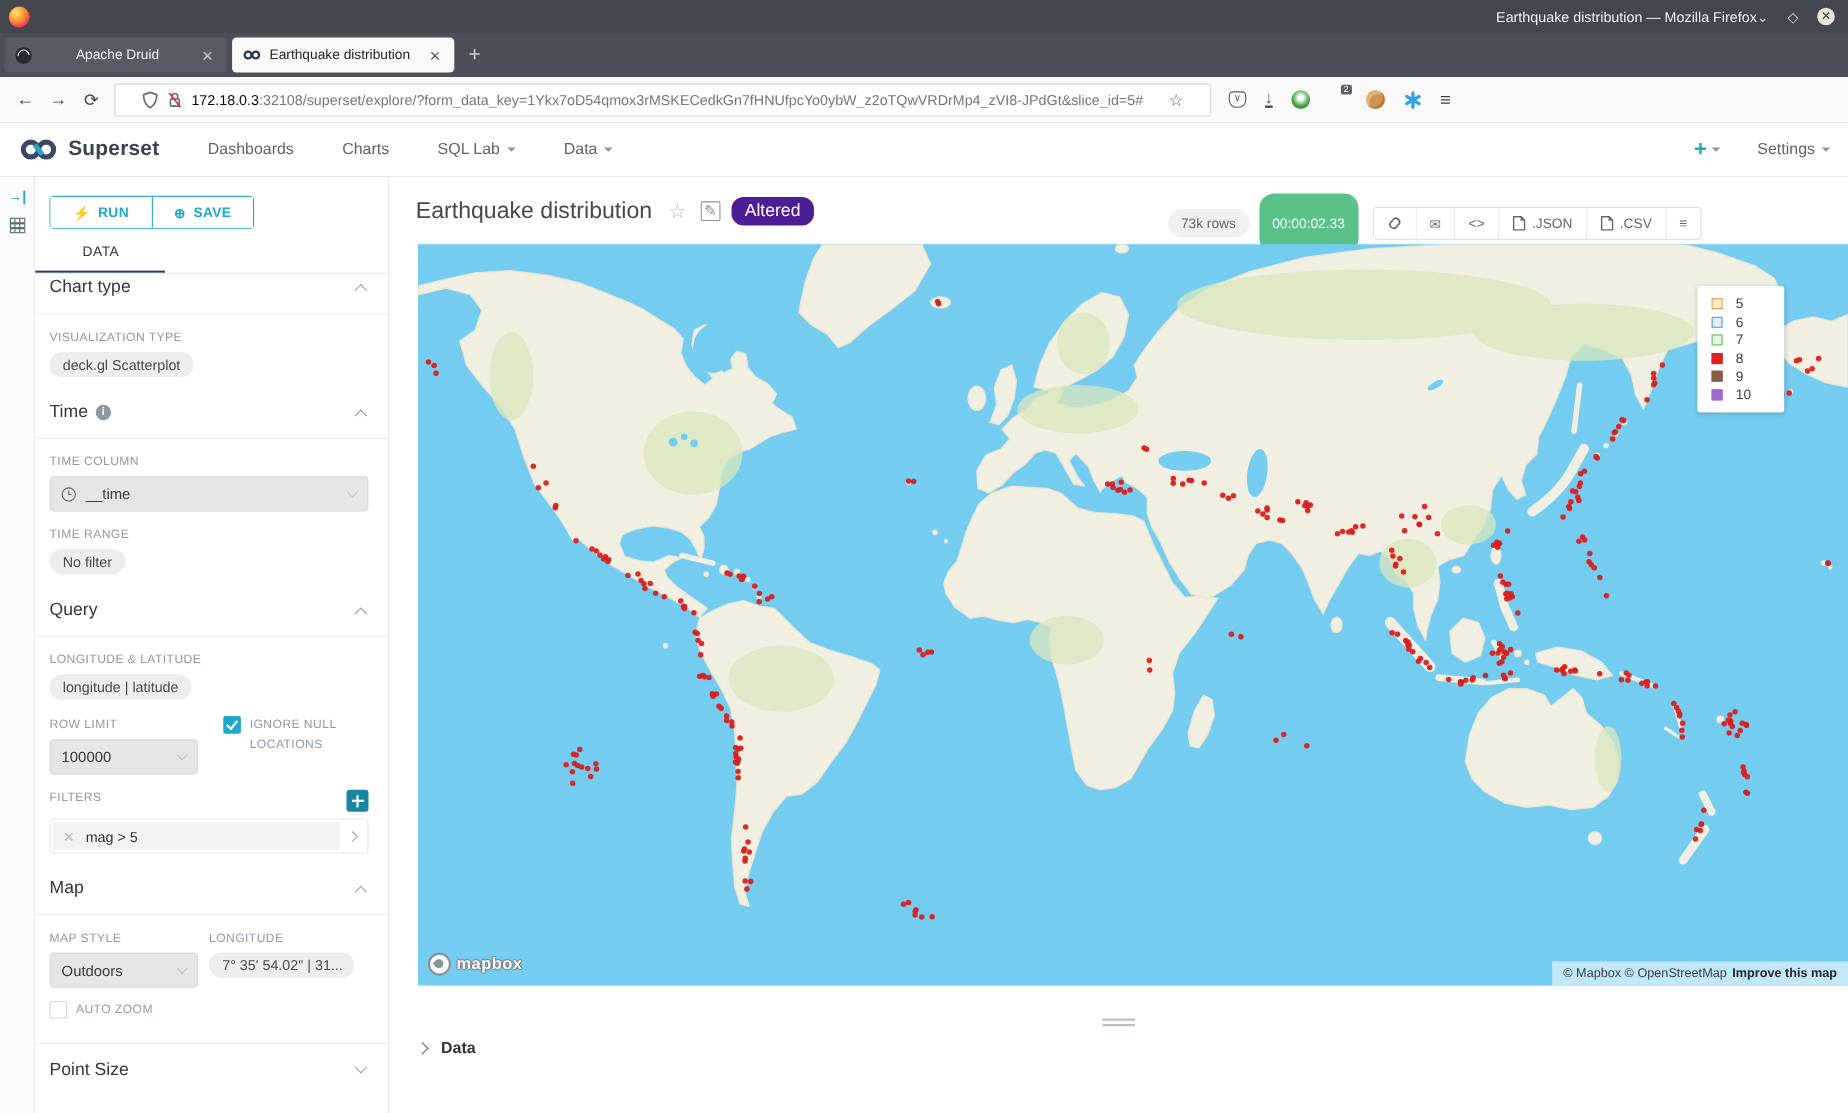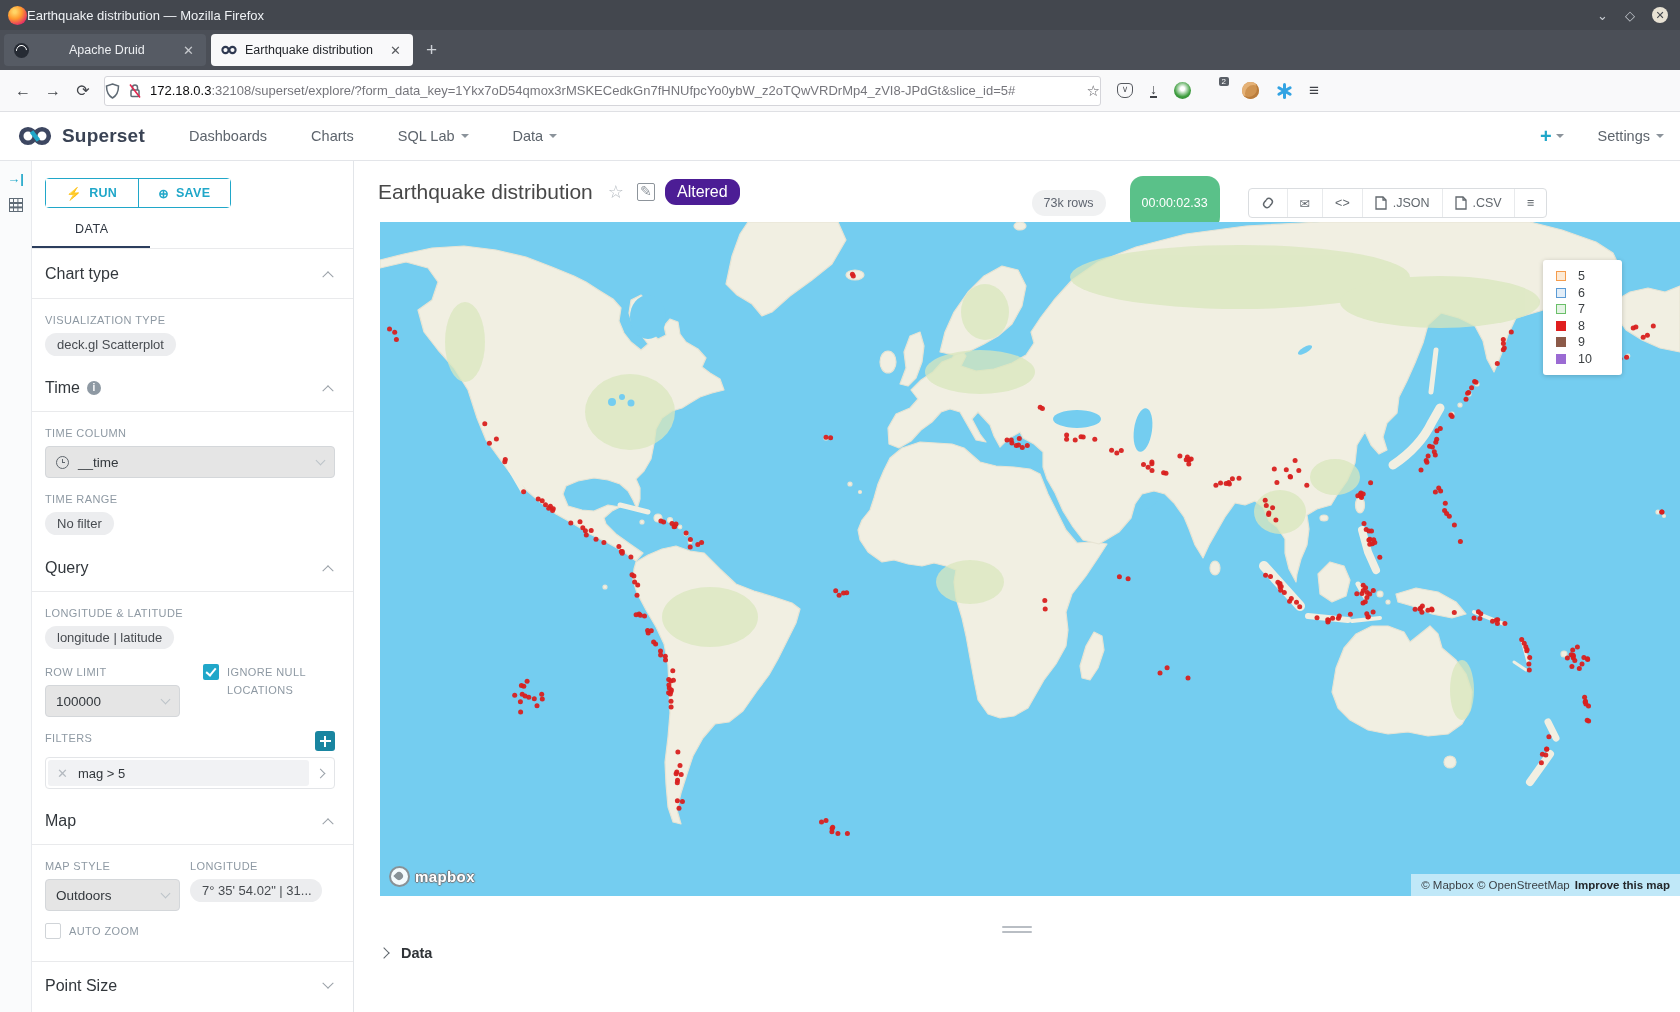--- a/index.html
+++ b/index.html
@@ -3,21 +3,21 @@
 <meta charset="utf-8">
 <style>
   * { margin:0; padding:0; box-sizing:border-box; }
   html,body { width:1680px; height:1012px; overflow:hidden;
     font-family:"Liberation Sans", sans-serif; background:#fff; }
 
   
   .titlebar { height:30px; background:#43474e; display:flex; align-items:center; }
   .ff-logo { width:19px; height:19px; border-radius:50%; margin-left:8px;
     background:radial-gradient(circle at 35% 30%, #ffd567 8%, #ff9a2e 40%, #e3246b 80%, #b5007f 100%); }
-  .win-title { flex:1; text-align:left; color:#eef1f4; font-size:13px; }
+  .win-title { flex:1; text-align:right; color:#eef1f4; font-size:13px; }
   .win-btns { display:flex; align-items:center; gap:17px; margin-right:12px; color:#c9ced4; font-size:13px; }
   .win-close { width:16px; height:16px; border-radius:50%; background:#e8e2d4; color:#44484e;
     font-size:11px; line-height:16px; text-align:center; }
 
   .tabbar { height:40px; background:#4b4f57; display:flex; align-items:center; }
   .tab { height:32px; margin:4px 1px 4px 4px; border-radius:4px; display:flex; align-items:center;
     padding:0 10px; width:202px; font-size:12.5px; }
   .tab.inactive { background:#565b64; color:#eceef1;gap:32px; }
   .tab.active { background:#f9f9fa; color:#23262b; }
   .tab-label { flex:1; margin-left:8px; white-space:nowrap; overflow:hidden; }
@@ -25,21 +25,21 @@
   .druid-fav { width:15px; height:15px; border-radius:50%; background:#262b34; position:relative; flex:none;}
   .druid-fav::after { content:""; position:absolute; left:2px; top:2px; width:9px; height:9px;
     border:1.6px solid transparent; border-top-color:#fff; border-left-color:#fff; border-radius:50%;
     transform:rotate(40deg); }
   .sst-fav { flex:none; }
   .newtab { color:#cdd1d6; font-size:19px; margin-left:12px; }
 
   .urlbar { height:42px; background:#f9f9fa; display:flex; align-items:center; border-bottom:1px solid #dfe0e4; }
   .nav-btn { color:#44474c; font-size:16px; width:30px; text-align:center; }
   .url-field { width:997px; height:30px; margin-left:6px; background:#fff; border:1px solid #d5d5da;
-    border-radius:3px; display:flex; align-items:center; padding:0 0; font-size:13px; }
+    border-radius:3px; display:flex; align-items:center; padding:0 24px; font-size:13px; }
   .url-shield, .url-lock { flex:none; margin-right:8px; }
   .url-text { flex:1; white-space:nowrap; overflow:hidden; }
   .url-host { color:#0c0c0d; } .url-rest { color:#76767c; }
   .url-star { color:#5a5a60; font-size:15px; margin-left:8px; }
   .act-icons { display:flex; align-items:center; gap:17px; margin-left:16px; }
   .pocket { width:16px; height:15px; border:1.7px solid #55585e; border-radius:4px 4px 7px 7px;
     color:#55585e; font-size:9px; text-align:center; line-height:11px; }
   .dl-ic { color:#3f4247; font-size:14px; border-bottom:2px solid #3f4247; line-height:13px; }
   .badger { width:17px; height:17px; border-radius:50%;
     background:radial-gradient(circle at 50% 40%, #fff 15%, #3f9e3f 60%, #2e7d32 100%); }
@@ -119,21 +119,21 @@
     transform:rotate(45deg); margin:0 8px; }
 
   
   .chart { flex:1; position:relative; background:#fff; }
   .chart-header { height:61px; display:flex; align-items:center; padding-left:24px; position:relative; }
   .chart-title { font-size:21px; color:#484848; }
   .star-ic { font-size:18px; color:#b6bcc2; margin-left:15px; }
   .edit-ic { font-size:14px; color:#8d949b; margin-left:13px; border:1.4px solid #8d949b; border-radius:2px;
     width:18px; height:18px; line-height:15px; text-align:center; }
   .altered { background:#4c1d95; color:#fff; border-radius:11px; font-size:16px; padding:4px 12px; margin-left:10px; }
-  .header-right { position:absolute; right:133px; top:15px; display:flex; align-items:center; gap:24px; }
+  .header-right { position:absolute; right:133px; top:15px; display:flex; align-items:center; gap:9px; }
   .badge-gray { background:#f0f1f2; color:#5f6570; border-radius:13px; padding:6px 12px; font-size:12.5px; }
   .badge-green { background:#5ac189; color:#fff; border-radius:13px; padding:20px 12px; font-size:12.5px; }
   .btn-group { display:flex; border:1px solid #dadde0; border-radius:4px; background:#fff; height:30px;
     align-items:stretch; margin-left:4px; }
   .bg-item { padding:0 12px; display:flex; align-items:center; gap:6px; color:#62686e; font-size:12.5px; }
   .bg-item + .bg-item { border-left:1px solid #e8eaec; }
 
   .map { position:relative; width:1300px; height:674px; margin-left:26px; overflow:hidden; background:#74cdf0; }
   .map svg.world { position:absolute; left:0; top:0; }
   .legend { position:absolute; left:1163px; top:38px; width:79px; background:#fff; border-radius:3px;
@@ -265,21 +265,21 @@
         </button>
       <button class="rs-btn">
           <span>⊕</span>
           <span>SAVE</span>
         </button>
     </div>
     <div class="data-tab">DATA</div>
     <div class="tab-ind"></div>
     <div class="hdiv"></div>
 
-    <div class="section-h" style="margin-top:16px">
+    <div class="section-h" style="margin-top:3px">
       <span>Chart type</span>
         <span class="chev up"></span>
     </div>
     <div class="hdiv" style="margin-top:15px"></div>
     <div class="lbl">VISUALIZATION TYPE</div>
     <span class="pill">deck.gl Scatterplot</span>
 
     <div class="section-h" style="margin-top:23px">
       <span><span>Time</span><span class="info-i">i</span></span>
       <span class="chev up"></span>

